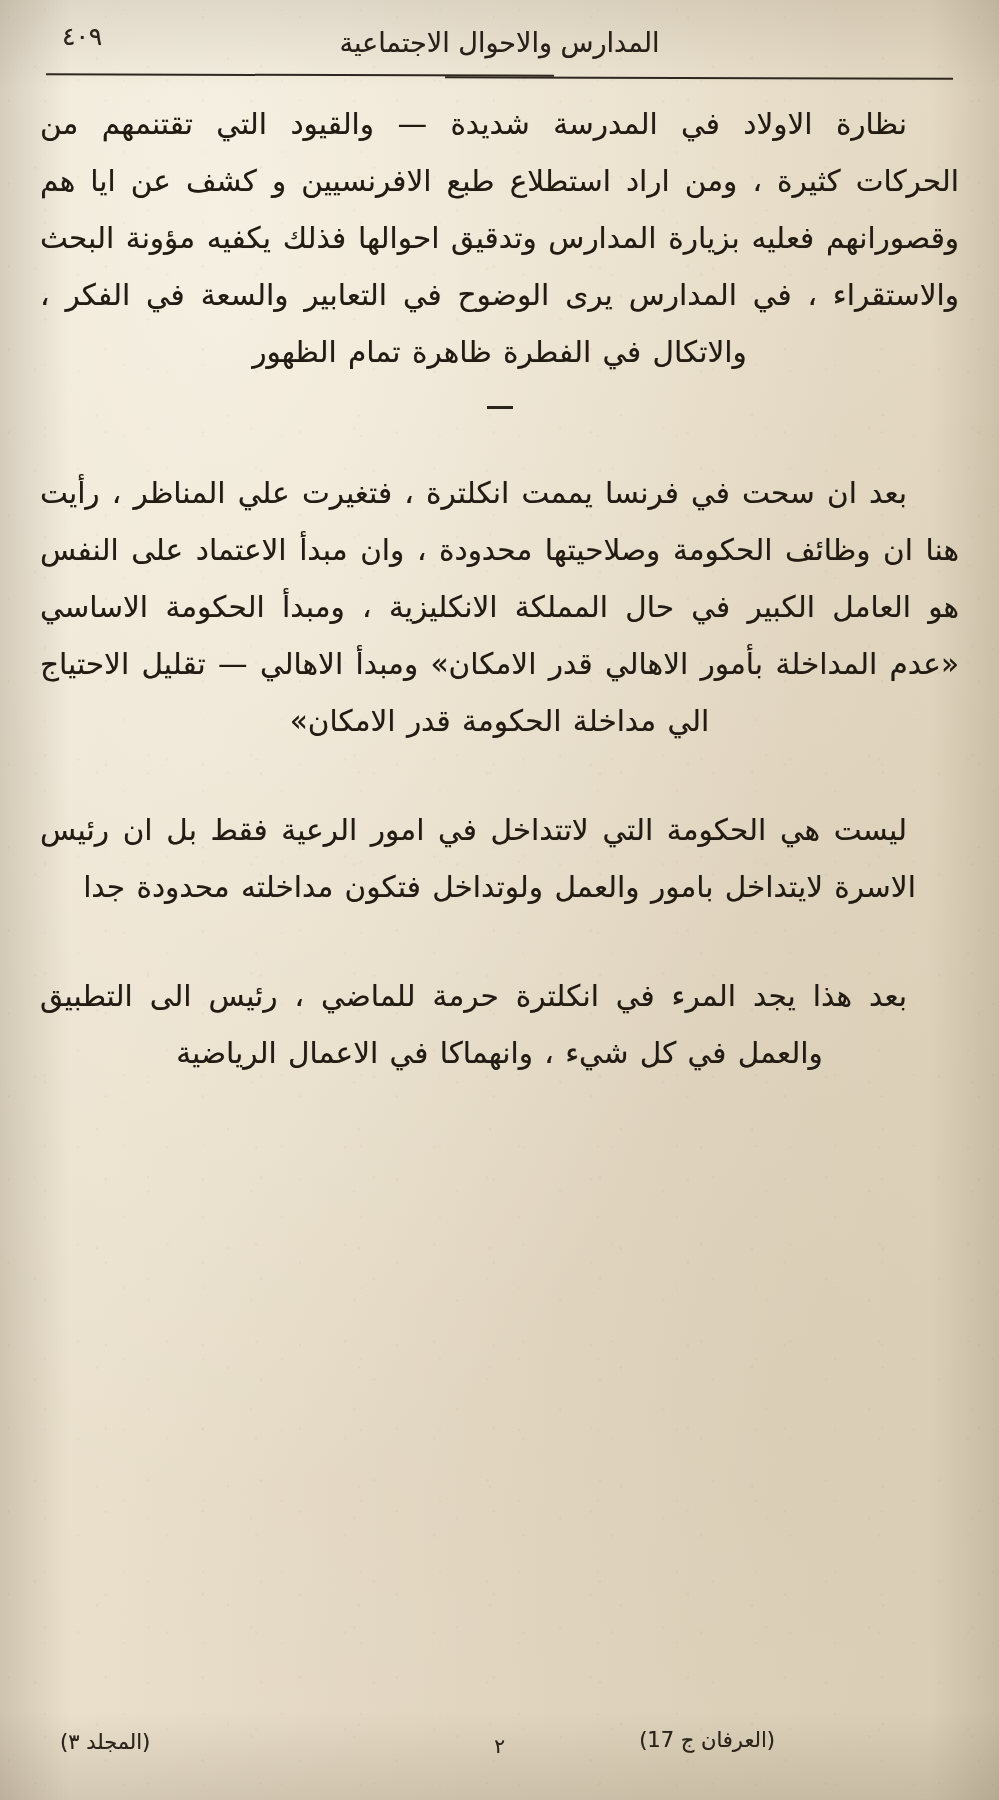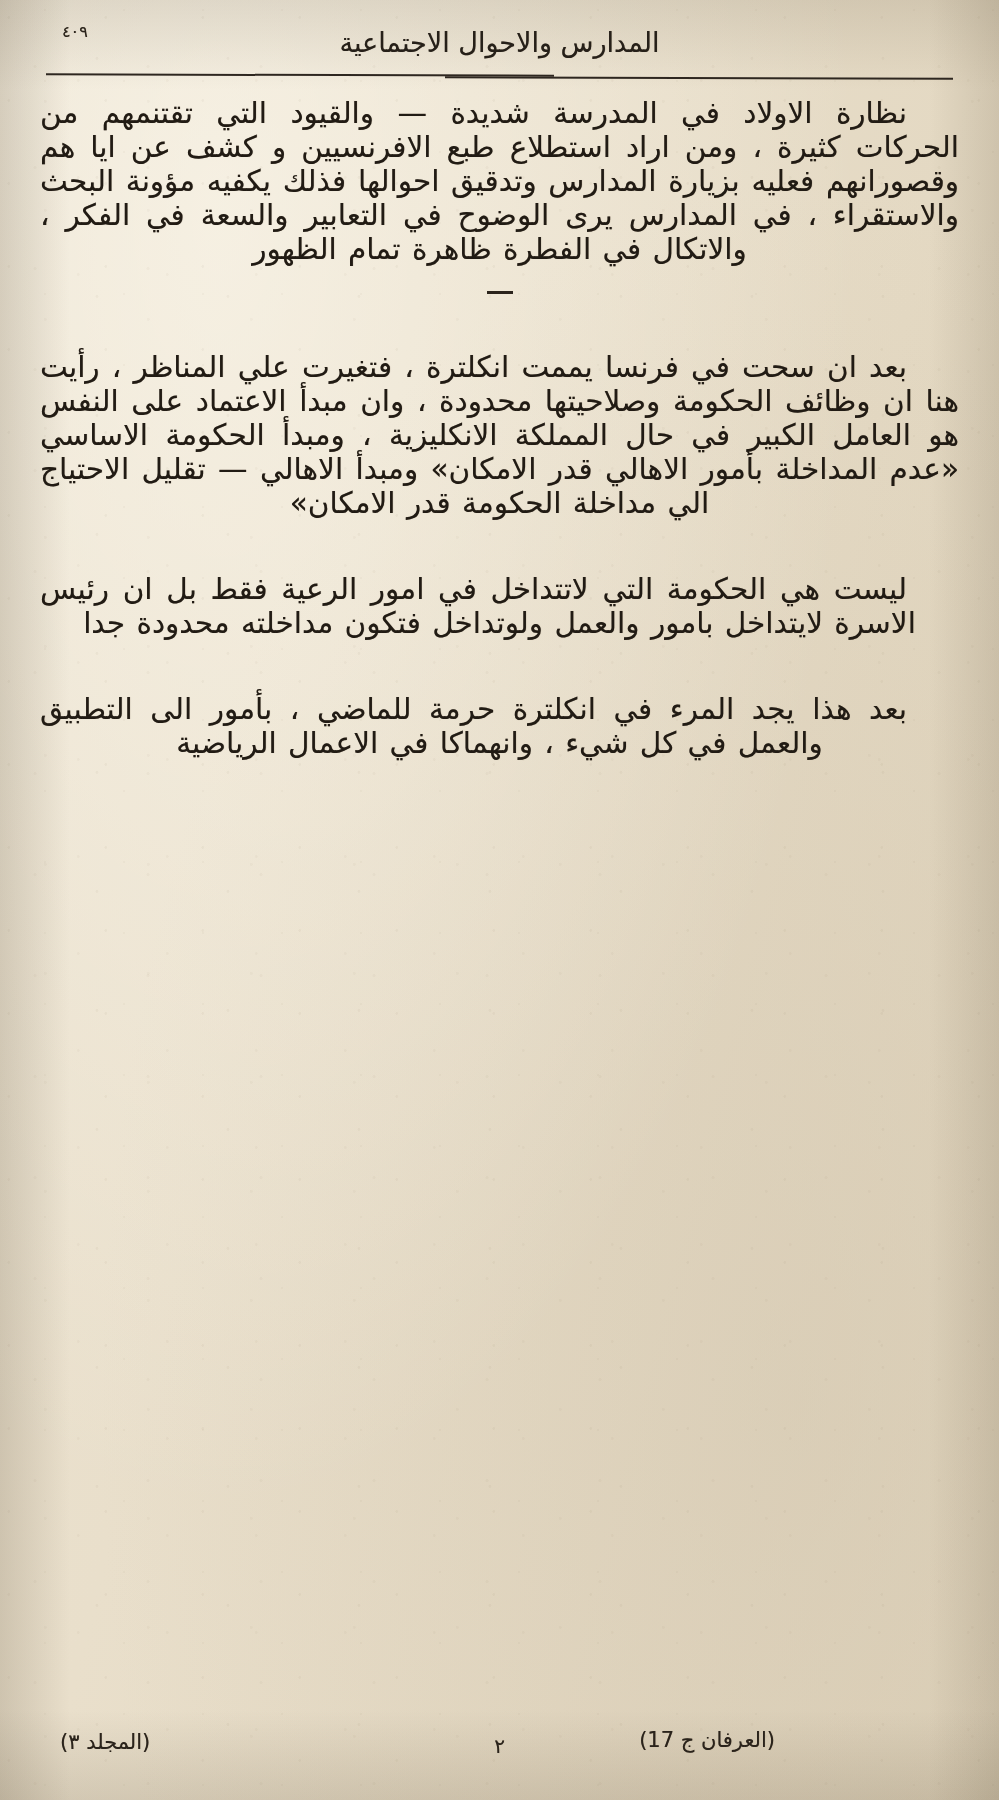--- a/index.html
+++ b/index.html
@@ -66,21 +66,21 @@
     font-size: 27px;
     letter-spacing: .2px;
     color: #262019;
     white-space: nowrap;
     text-align: right;
   }
   .folio {
     position: absolute;
     top: 22px;
     left: 62px;
-    font-size: 16px;
+    font-size: 25px;
     color: #2b241c;
     letter-spacing: 1px;
   }
   .rule {
     position: absolute;
     top: 74px;
     left: 46px;
     right: 46px;
     height: 5px;
   }
@@ -96,21 +96,21 @@
   .body {
     position: absolute;
     top: 96px;
     left: 40px;
     right: 40px;
     bottom: 130px;
   }
   p.para {
     margin: 0;
     font-size: 29.5px;
-    line-height: 34px;
+    line-height: 57px;
     text-align: justify;
     text-align-last: center;
     color: #211b14;
     word-spacing: 2px;
   }
   p.para.first { text-indent: 52px; }
   .gap-lg { height: 46px; }
   .gap-md { height: 26px; }
   .gap-sm { height: 12px; }
 
@@ -186,21 +186,21 @@
 
       <div class="gap-md"></div>
 
       <p class="para first ink">ليست هي الحكومة التي لاتتداخل في امور الرعية فقط بل ان رئيس الاسرة لايتداخل بامور والعمل ولوتداخل فتكون مداخلته محدودة جدا</p>
 
       <div class="gap-md"></div>
 
 
       <div class="gap-md"></div>
 
-      <p class="para first ink">بعد هذا يجد المرء في انكلترة حرمة للماضي ، بأمور الى التطبيق والعمل في كل شيء ، وانهماكا في الاعمال الرياضية</p>
+      <p class="para first ink">بعد هذا يجد المرء في انكلترة حرمة للماضي ، رئيس الى التطبيق والعمل في كل شيء ، وانهماكا في الاعمال الرياضية</p>
 
     </div>
 
     <div class="foot">
       <div class="foot-left ink">(المجلد ٣)</div>
       <div class="foot-center ink">٢</div>
       <div class="foot-right ink">(العرفان ج 17)</div>
     </div>
 
   </div>

